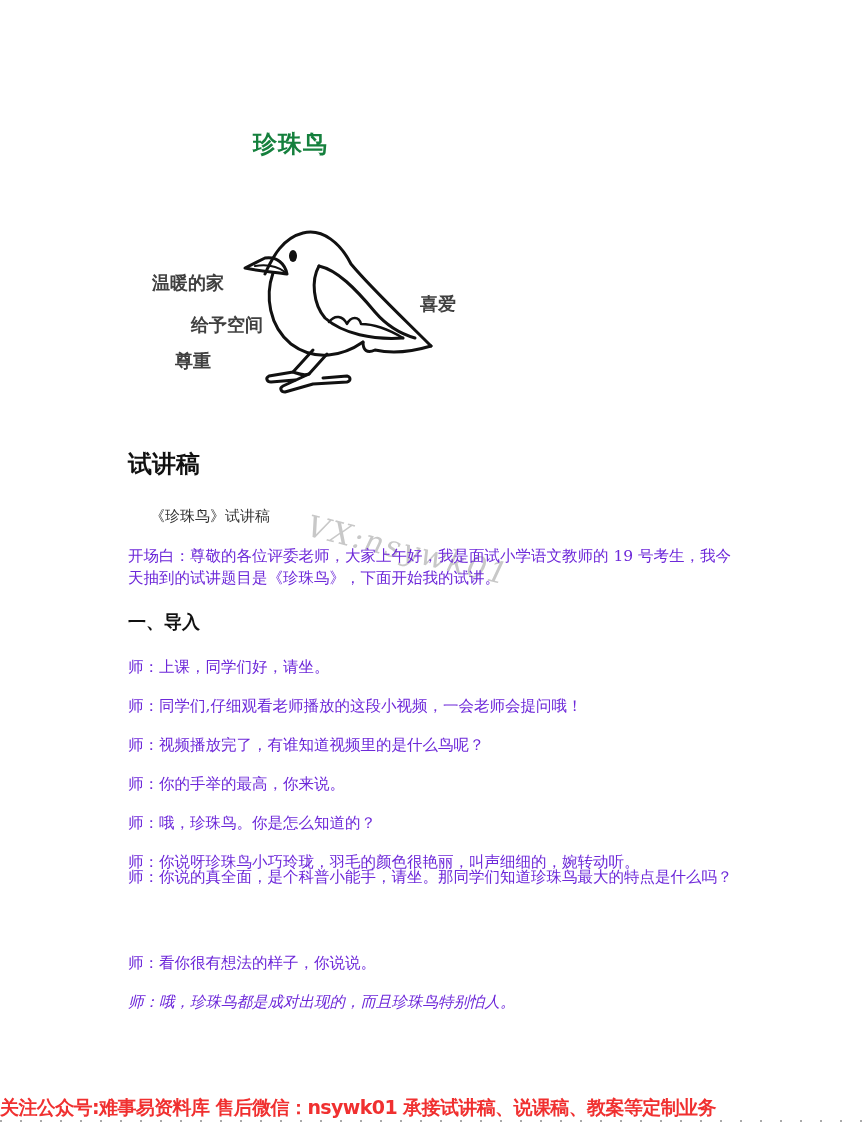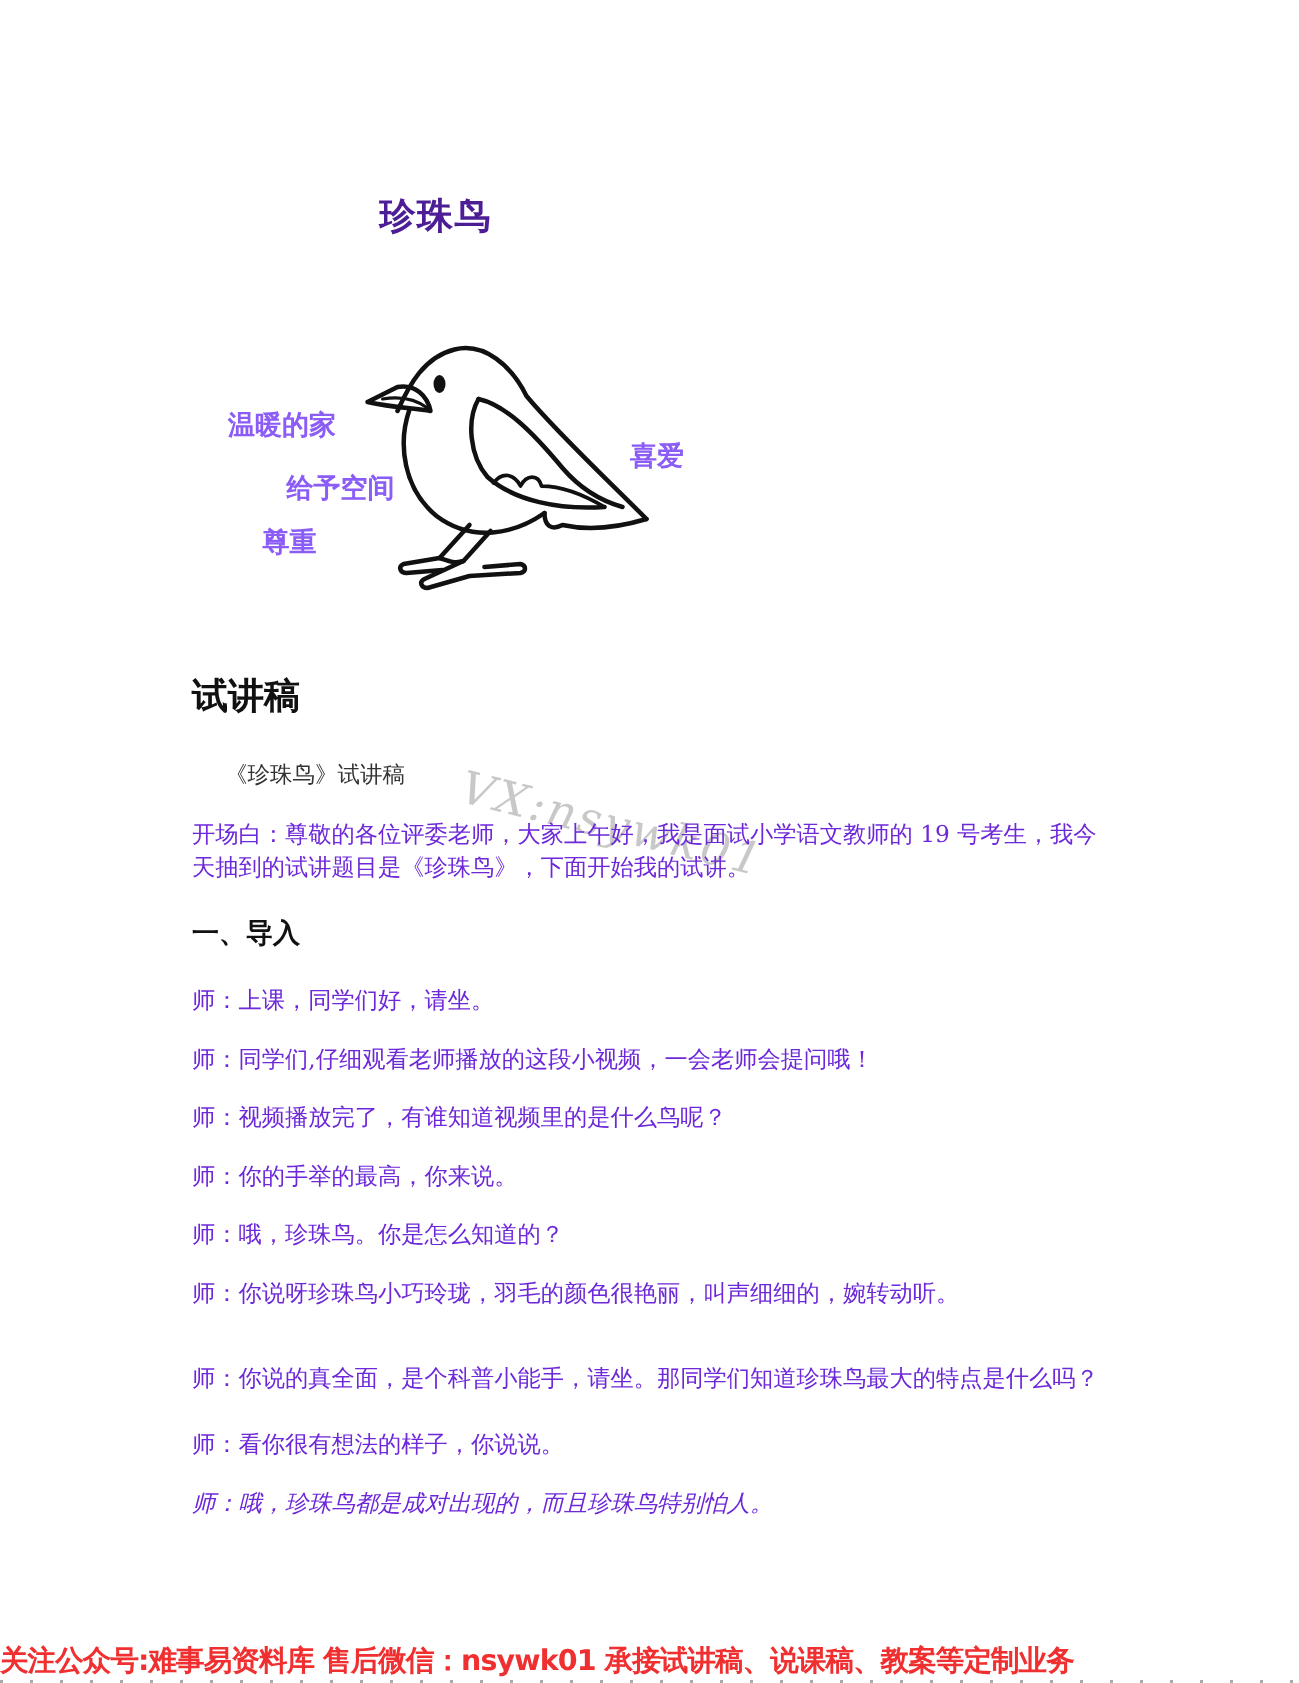--- a/index.html
+++ b/index.html
@@ -3,25 +3,25 @@
 <meta charset="utf-8">
 <style>
   html, body { margin: 0; padding: 0; }
   body {
     width: 866px; height: 1122px; position: relative; overflow: hidden;
     background: #ffffff; color: #222;
     font-family: "DejaVu Serif", "Liberation Serif", serif;
   }
   .abs { position: absolute; }
   .board-title {
-    left: 253px; top: 128px; font-size: 24px; font-weight: bold; color: #4c1d95;
+    left: 253px; top: 128px; font-size: 24px; font-weight: bold; color: #15803d;
     font-family: "DejaVu Sans", "Liberation Sans", sans-serif; letter-spacing: 1px;
   }
   .red-label {
-    color: #8b5cf6; font-size: 18px; font-weight: bold;
+    color: #404040; font-size: 18px; font-weight: bold;
     font-family: Liberation Mono, monospace;
   }
   .bird { left: 243px; top: 226px; width: 192px; height: 172px; }
   .section-title {
     left: 128px; top: 448px; font-size: 24px; font-weight: bold; color: #111;
     font-family: Liberation Sans, sans-serif;
   }
   .doc-subtitle { left: 128px; top: 507px; font-size: 15px; color: #333; margin-left: 22px; }
   .para {
     left: 128px; width: 612px; font-size: 15.5px; line-height: 22px; color: #6d28d9;
@@ -88,18 +88,18 @@
 <div class="abs para" style="top:545px;">开场白：尊敬的各位评委老师，大家上午好，我是面试小学语文教师的 19 号考生，我今天抽到的试讲题目是《珍珠鸟》，下面开始我的试讲。</div>
 
 <div class="abs heading2">一、导入</div>
 
 <div class="abs para" style="top:656px;">师：上课，同学们好，请坐。</div>
 <div class="abs para" style="top:695px;">师：同学们,仔细观看老师播放的这段小视频，一会老师会提问哦！</div>
 <div class="abs para" style="top:734px;">师：视频播放完了，有谁知道视频里的是什么鸟呢？</div>
 <div class="abs para" style="top:773px;">师：你的手举的最高，你来说。</div>
 <div class="abs para" style="top:812px;">师：哦，珍珠鸟。你是怎么知道的？</div>
 <div class="abs para" style="top:851px;">师：你说呀珍珠鸟小巧玲珑，羽毛的颜色很艳丽，叫声细细的，婉转动听。</div>
-<div class="abs para" style="top:908px;">师：你说的真全面，是个科普小能手，请坐。那同学们知道珍珠鸟最大的特点是什么吗？</div>
+<div class="abs para" style="top:866px;">师：你说的真全面，是个科普小能手，请坐。那同学们知道珍珠鸟最大的特点是什么吗？</div>
 <div class="abs para" style="top:952px;">师：看你很有想法的样子，你说说。</div>
 <div class="abs para" style="top:991px;font-style:italic;">师：哦，珍珠鸟都是成对出现的，而且珍珠鸟特别怕人。</div>
 
 <div class="abs footer-banner">关注公众号:难事易资料库  售后微信：nsywk01   承接试讲稿、说课稿、教案等定制业务</div>
 <div class="abs footer-line"></div>
 
 </body></html>

